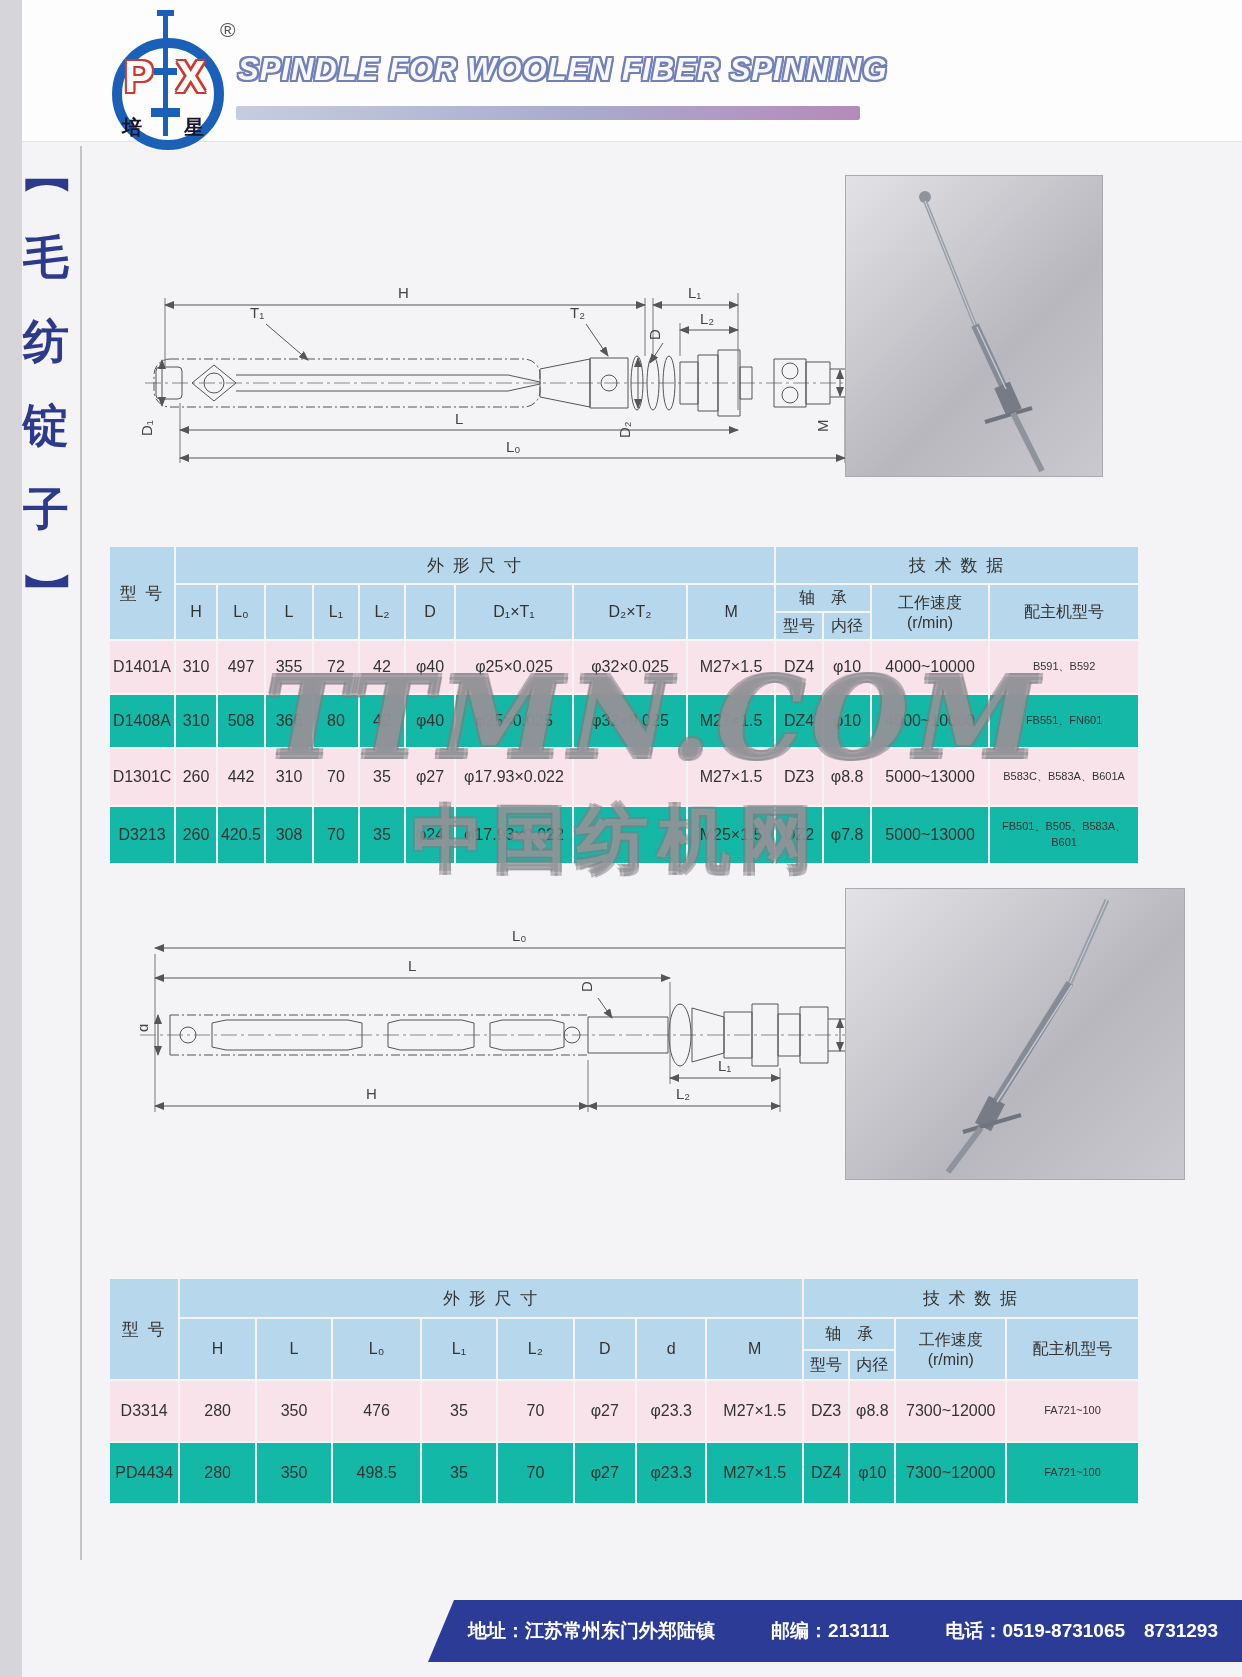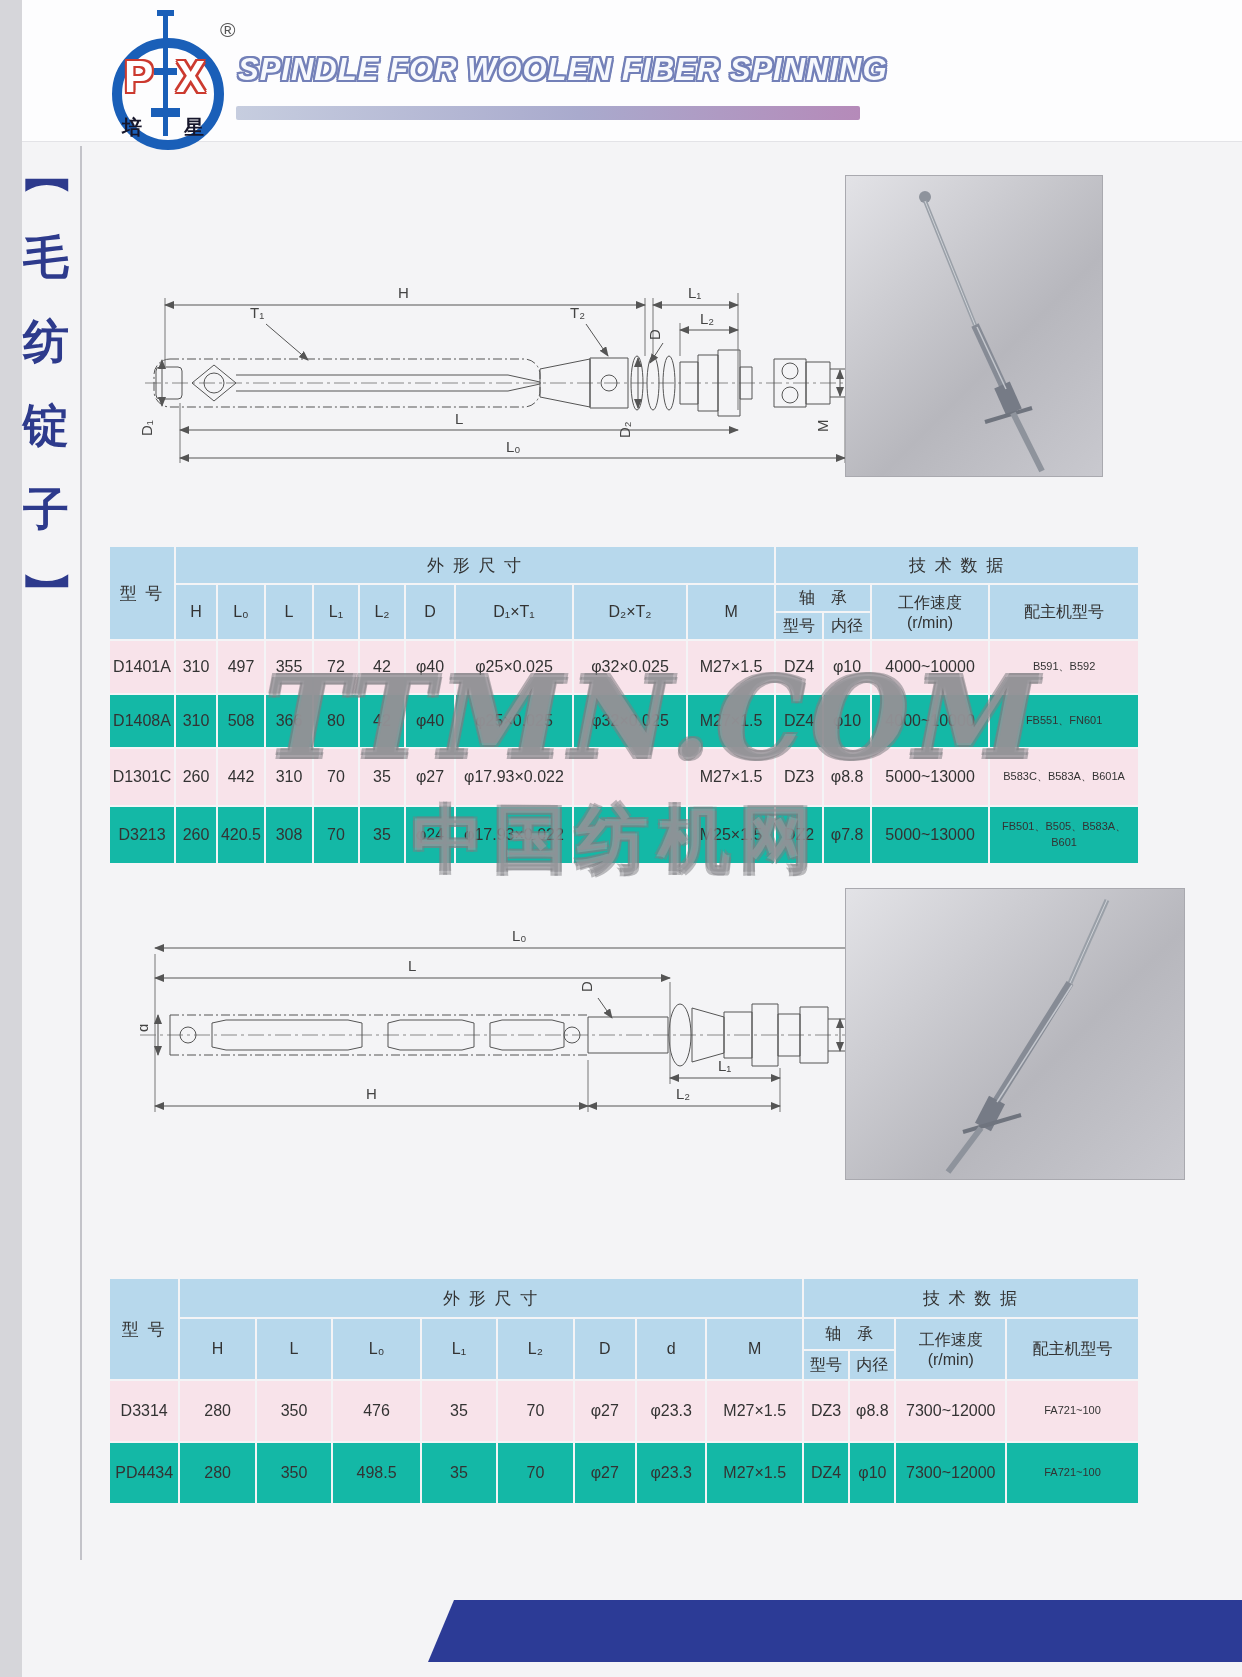--- a/index.html
+++ b/index.html
@@ -449,15 +449,20 @@
         <td class="blue">DZ4</td>
         <td class="blue">φ10</td>
         <td class="blue">7300~12000</td>
         <td class="blue host-cell">FA721~100</td>
       </tr>
     </tbody>
       </table>
   </div>
 
   <div class="footer">
+    <div class="f-line">
+      <span>地址：江苏常州东门外郑陆镇</span>
+      <span>邮编：213111</span>
+      <span>电话：0519-8731065　8731293</span>
+    </div>
   </div>
 
 </div>
 
 </body></html>

